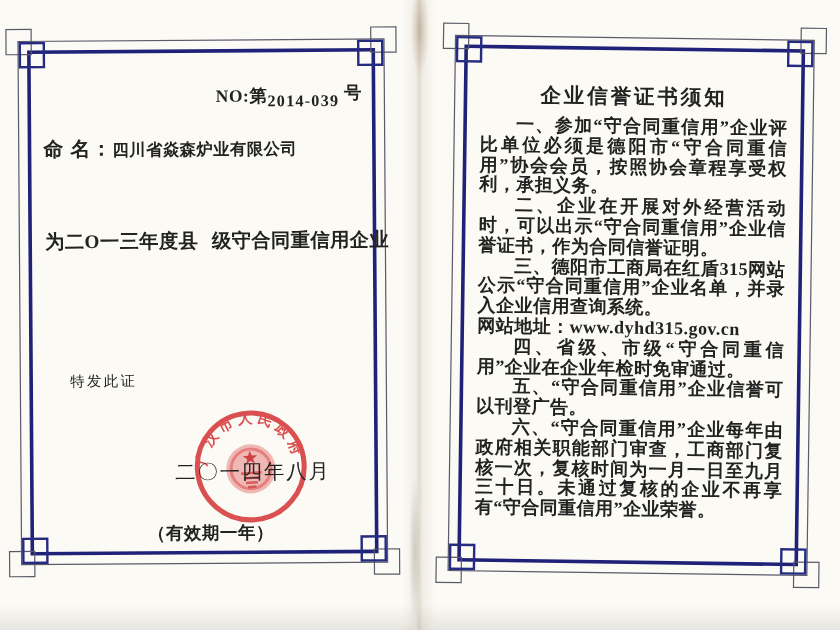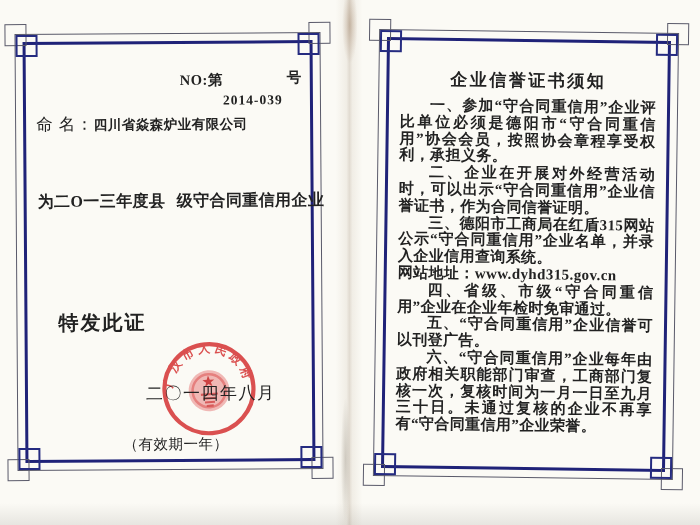--- a/index.html
+++ b/index.html
@@ -17,30 +17,30 @@
   .b-thick{position:absolute;inset:8px;border:3px solid #1f2278;}
   .sq{position:absolute;width:20px;height:20px;border:1px solid #5a5a6a;}
   .sqn{width:18px;height:18px;border:2px solid #252b80;}
   .sq.tl{left:-10px;top:-10px;} .sqn.tl{left:1px;top:1px;}
   .sq.tr{right:-10px;top:-10px;} .sqn.tr{right:1px;top:1px;}
   .sq.bl{left:-10px;bottom:-10px;} .sqn.bl{left:1px;bottom:1px;}
   .sq.br{right:-10px;bottom:-10px;} .sqn.br{right:1px;bottom:1px;}
 
   
   .serial{position:absolute;left:165px;top:38px;font-weight:700;font-size:14.5px;letter-spacing:.5px;white-space:nowrap;}
-  .serial .num{font-size:13.5px;position:relative;top:20px;letter-spacing:1px;}
+  .serial .num{font-size:13.5px;position:relative;top:4px;letter-spacing:1px;}
   .serial .suffix{position:relative;top:-2px;margin-left:4px;}
   .name-row{position:absolute;left:21px;top:80px;white-space:nowrap;}
-  .name-label{font-weight:400;font-size:16.5px;letter-spacing:1px;}
+  .name-label{font-weight:700;font-size:16.5px;letter-spacing:1px;}
   .company{font-weight:700;font-size:13.5px;letter-spacing:.5px;}
   .award{position:absolute;left:22px;top:158px;font-weight:700;font-size:16px;letter-spacing:.4px;word-spacing:7px;white-space:nowrap;}
-  .issue{position:absolute;left:42px;top:276px;font-weight:700;font-size:20px;letter-spacing:2px;}
+  .issue{position:absolute;left:42px;top:276px;font-weight:400;font-size:12px;letter-spacing:2px;}
   .seal{position:absolute;left:142px;top:306px;z-index:2;}
   .issue-date{position:absolute;left:129px;top:349px;font-weight:400;font-size:17px;letter-spacing:1.5px;z-index:3;white-space:nowrap;}
-  .validity{position:absolute;left:106px;top:402px;font-weight:400;font-size:14.5px;letter-spacing:.5px;white-space:nowrap;}
+  .validity{position:absolute;left:106px;top:402px;font-weight:700;font-size:14.5px;letter-spacing:.5px;white-space:nowrap;}
 
   
   .notice-title{position:absolute;left:0;top:38px;width:100%;text-align:center;font-weight:700;font-size:17px;letter-spacing:2.5px;}
   .notice-body{position:absolute;left:22px;top:67px;width:256px;text-align:justify;}
   .notice-body p{margin:0;font-weight:700;font-size:15px;line-height:16.8px;letter-spacing:.4px;text-indent:2em;}
   .notice-body p.noindent{text-indent:0;}
 
   
   .fold{
     position:absolute;left:328px;top:0;width:42px;height:525px;z-index:1;pointer-events:none;

